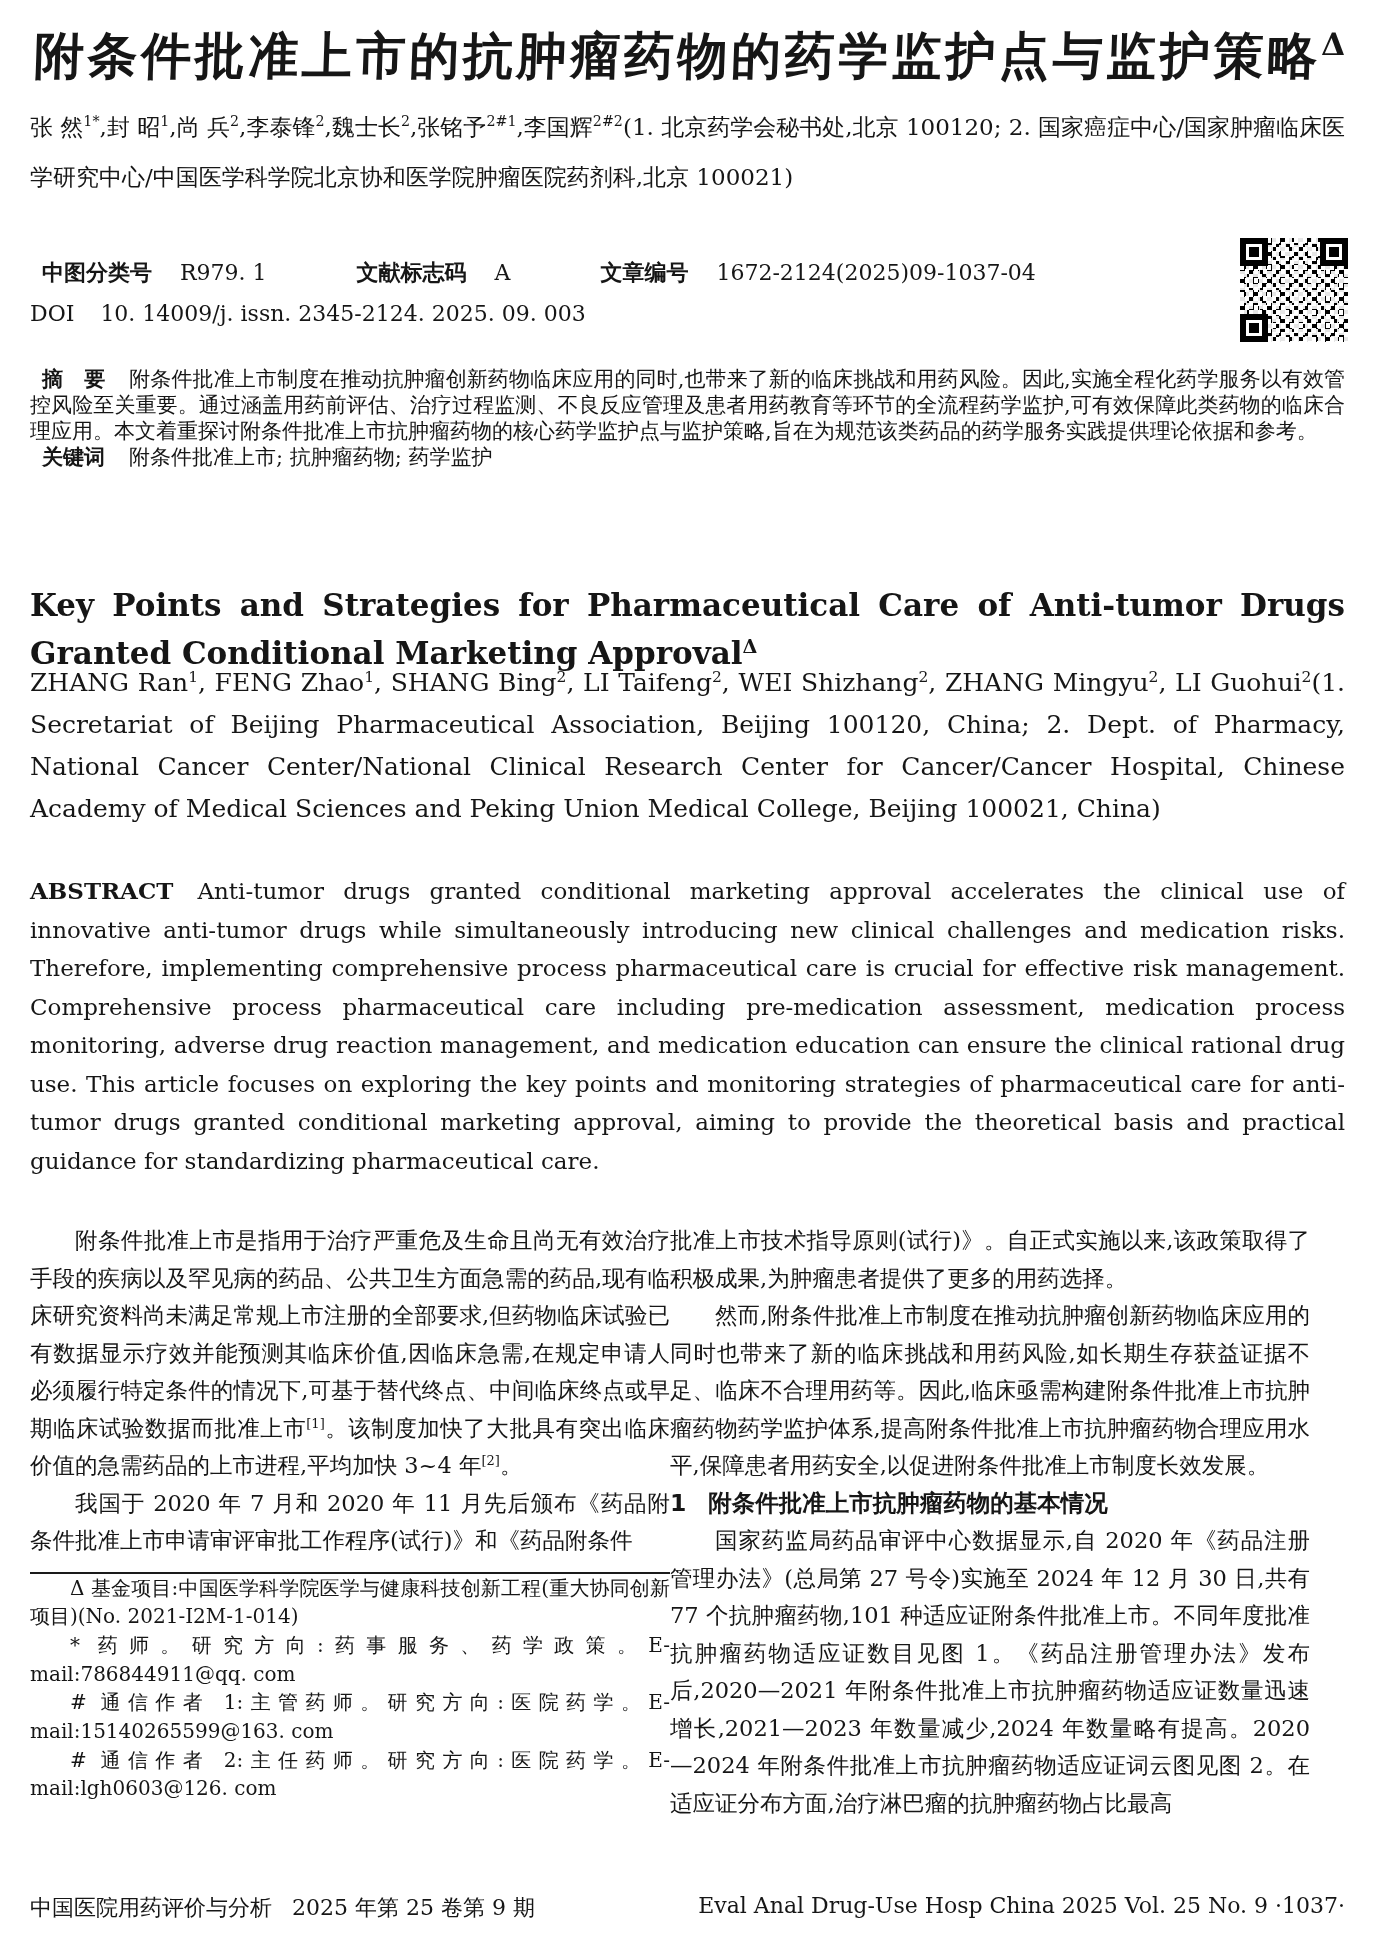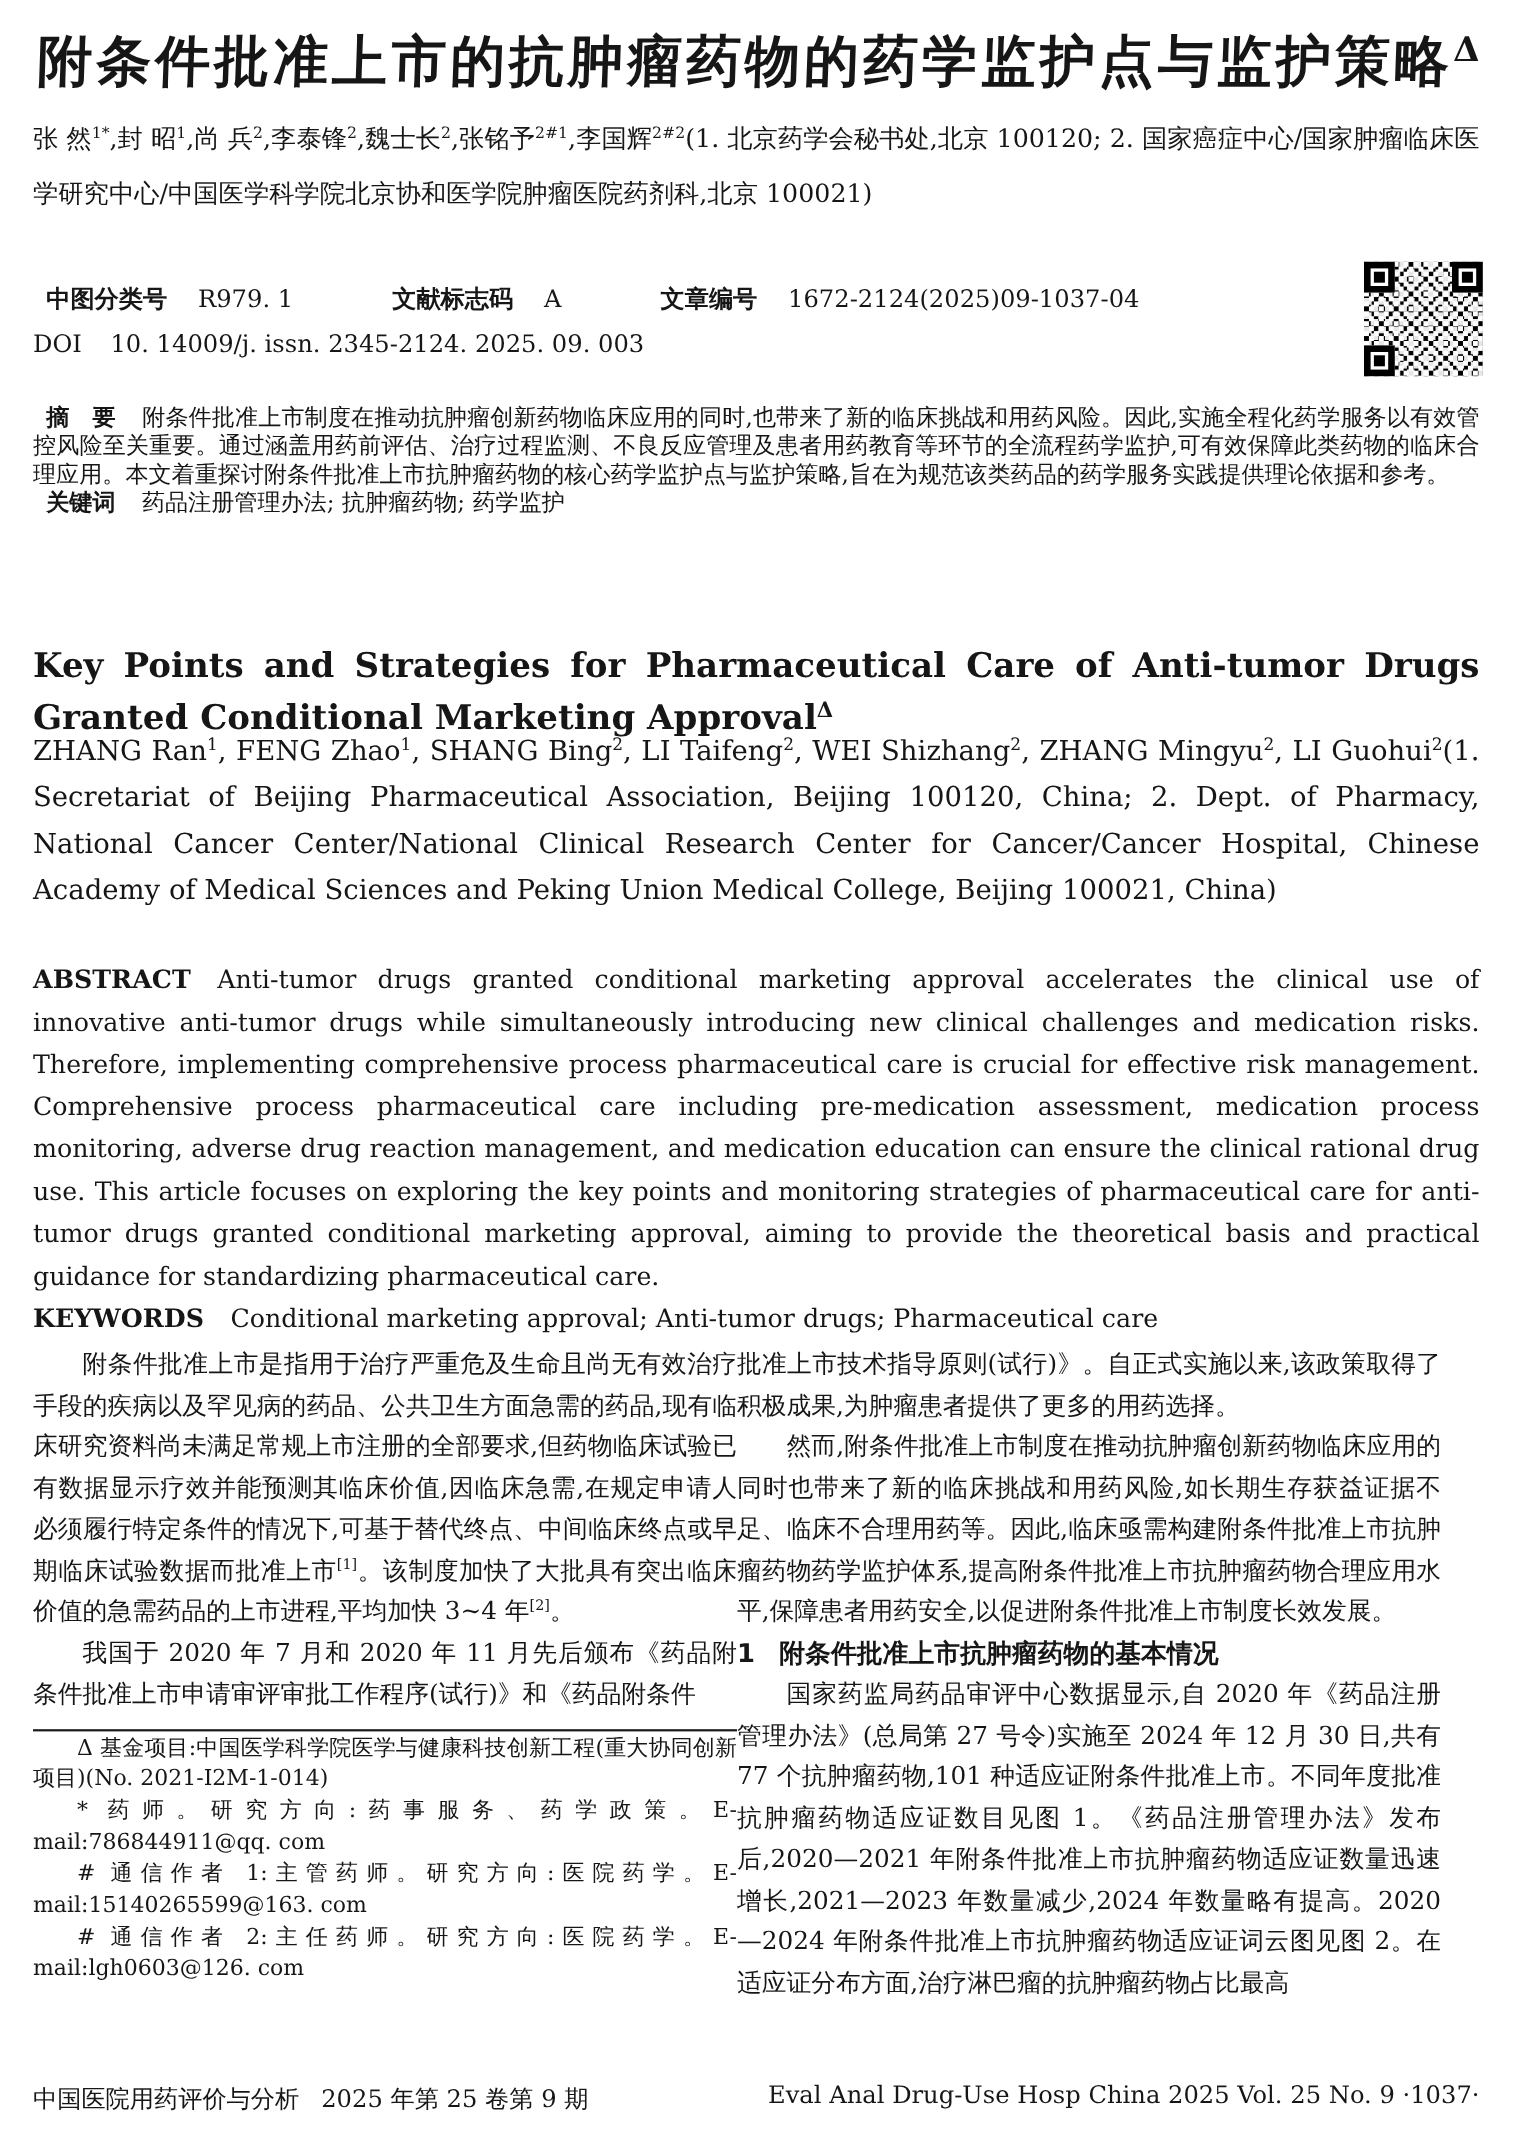--- a/index.html
+++ b/index.html
@@ -85,30 +85,29 @@
 
   <div class="qr">
     <div class="qr-noise"></div>
     <div class="qr-finder tl"></div>
     <div class="qr-finder tr"></div>
     <div class="qr-finder bl"></div>
   </div>
 
   <div class="abstract-cn">
     <p><span class="label-heiti lbl-gap">摘　要</span><span>附条件批准上市制度在推动抗肿瘤创新药物临床应用的同时,也带来了新的临床挑战和用药风险。因此,实施全程化药学服务以有效管控风险至关重要。通过涵盖用药前评估、治疗过程监测、不良反应管理及患者用药教育等环节的全流程药学监护,可有效保障此类药物的临床合理应用。本文着重探讨附条件批准上市抗肿瘤药物的核心药学监护点与监护策略,旨在为规范该类药品的药学服务实践提供理论依据和参考。</span></p>
-    <p class="kw-line"><span class="label-heiti lbl-gap">关键词</span><span>药品注册管理办法; 抗肿瘤药物; 药学监护</span></p>
+    <p class="kw-line"><span class="label-heiti lbl-gap">关键词</span><span>附条件批准上市; 抗肿瘤药物; 药学监护</span></p>
   </div>
 
   <h2 class="title-en"><span>Key Points and Strategies for Pharmaceutical Care of Anti-tumor Drugs Granted Conditional Marketing Approval</span><sup>Δ</sup></h2>
 
   <p class="authors-en"><span><span>ZHANG Ran</span><sup>1</sup><span>, </span></span><span><span>FENG Zhao</span><sup>1</sup><span>, </span></span><span><span>SHANG Bing</span><sup>2</sup><span>, </span></span><span><span>LI Taifeng</span><sup>2</sup><span>, </span></span><span><span>WEI Shizhang</span><sup>2</sup><span>, </span></span><span><span>ZHANG Mingyu</span><sup>2</sup><span>, </span></span><span><span>LI Guohui</span><sup>2</sup><span></span></span><span>(1. Secretariat of Beijing Pharmaceutical Association, Beijing 100120, China; 2. Dept. of Pharmacy, National Cancer Center/National Clinical Research Center for Cancer/Cancer Hospital, Chinese Academy of Medical Sciences and Peking Union Medical College, Beijing 100021, China)</span></p>
 
   <div class="abstract-en">
     <p><b class="lbl-gap">ABSTRACT</b><span>Anti-tumor drugs granted conditional marketing approval accelerates the clinical use of innovative anti-tumor drugs while simultaneously introducing new clinical challenges and medication risks. Therefore, implementing comprehensive process pharmaceutical care is crucial for effective risk management. Comprehensive process pharmaceutical care including pre-medication assessment, medication process monitoring, adverse drug reaction management, and medication education can ensure the clinical rational drug use. This article focuses on exploring the key points and monitoring strategies of pharmaceutical care for anti-tumor drugs granted conditional marketing approval, aiming to provide the theoretical basis and practical guidance for standardizing pharmaceutical care.</span></p>
-    <p><b class="lbl-gap">KEYWORDS</b><span>Conditional marketing approval; Anti-tumor drugs; Pharmaceutical care</span></p>
   </div>
 
   <div class="columns">
 
     <div class="col">
       <p class="indent"><span>附条件批准上市是指用于治疗严重危及生命且尚无有效治疗手段的疾病以及罕见病的药品、公共卫生方面急需的药品,现有临床研究资料尚未满足常规上市注册的全部要求,但药物临床试验已有数据显示疗效并能预测其临床价值,因临床急需,在规定申请人必须履行特定条件的情况下,可基于替代终点、中间临床终点或早期临床试验数据而批准上市</span><sup class="ref">[1]</sup><span>。该制度加快了大批具有突出临床价值的急需药品的上市进程,平均加快 3~4 年</span><sup class="ref">[2]</sup><span>。</span></p>
       <p class="indent">我国于 2020 年 7 月和 2020 年 11 月先后颁布《药品附条件批准上市申请审评审批工作程序(试行)》和《药品附条件</p>
 
       <div class="footnote-block">
         <p>Δ 基金项目:中国医学科学院医学与健康科技创新工程(重大协同创新项目)(No. 2021-I2M-1-014)</p>

